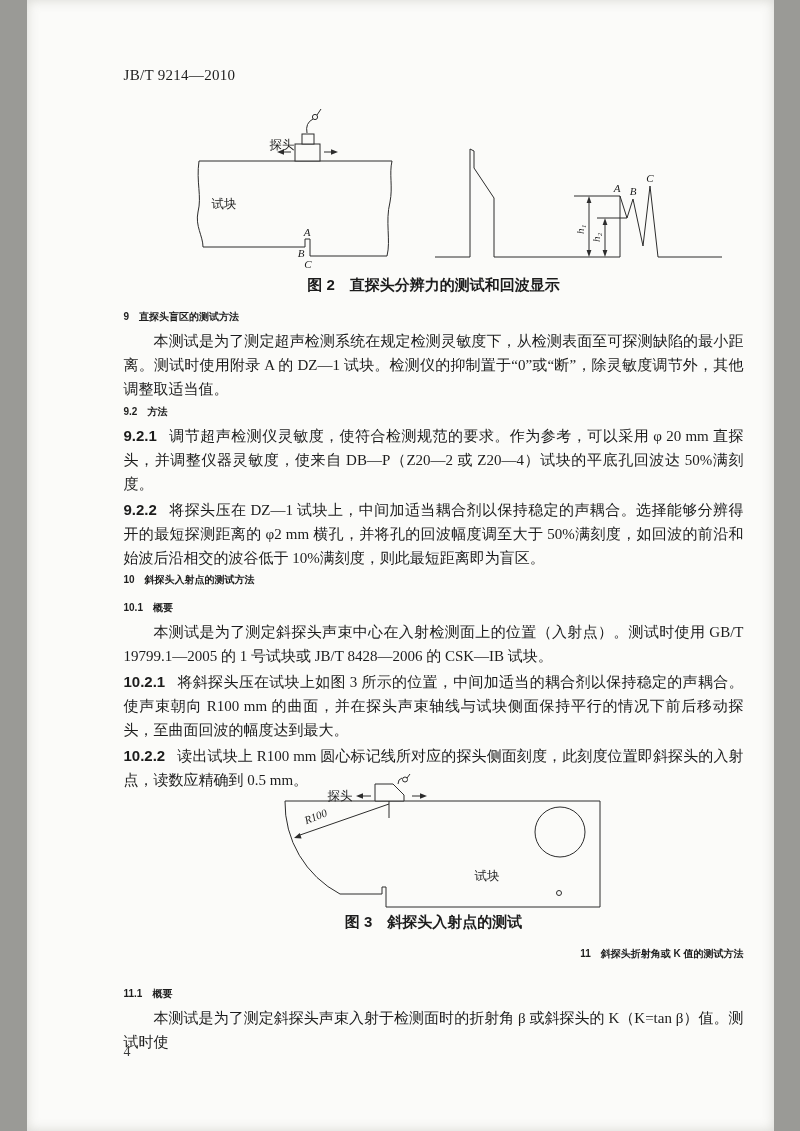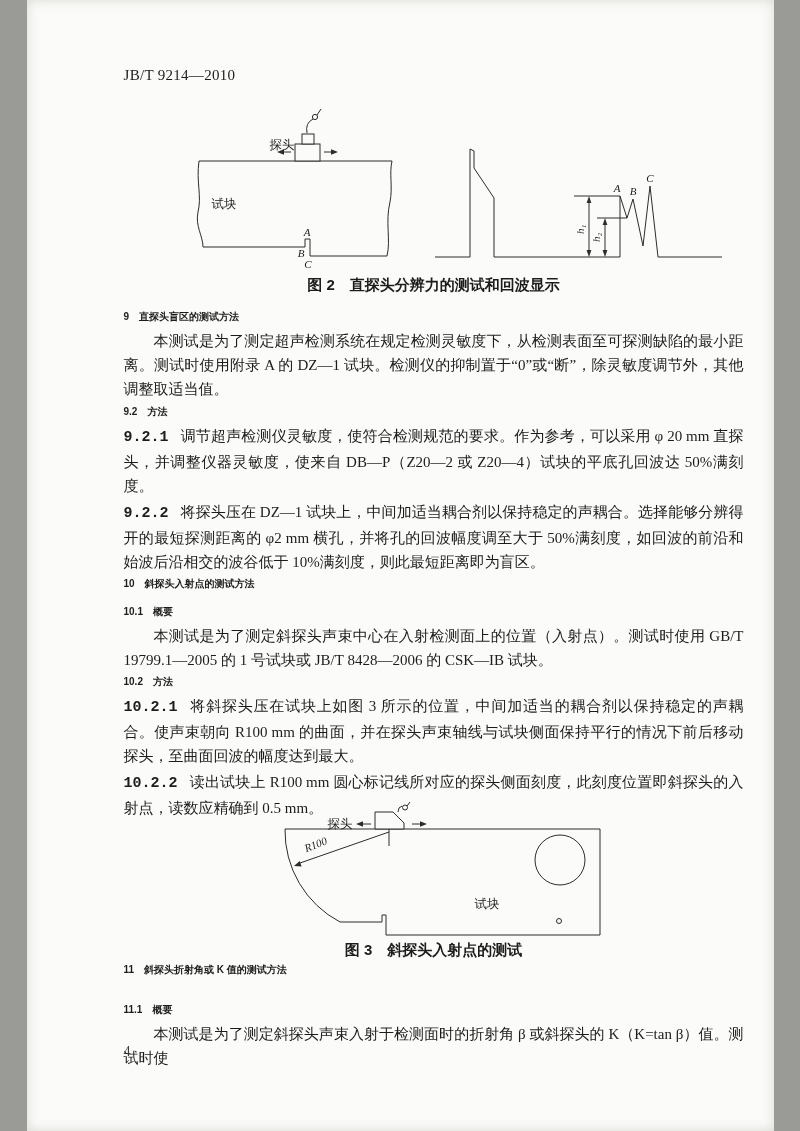--- a/index.html
+++ b/index.html
@@ -15,25 +15,25 @@
   svg.fig{display:block;overflow:visible;}
   svg.fig2{margin-top:20px;}
   svg.fig3{margin-top:-16px;}
   .caption{font-family:"Liberation Sans","DejaVu Sans",sans-serif;font-weight:bold;
     font-size:15px;line-height:21px;text-align:center;}
   .cap2{} .cap3{margin-top:0;}
   .h-sec,.h-sub{font-family:"Liberation Sans","DejaVu Sans",sans-serif;font-weight:bold;
     font-size:10px;line-height:20px;}
   .h9{margin-top:12px;} .h91{margin-top:14px;} .h92{margin-top:1px;}
   .h10{margin-top:0;} .h101{margin-top:8px;} .h102{margin-top:0;}
-  .h11{} .h111{margin-top:20px;}
+  .h11{margin-top:12px;text-align:right;} .h111{margin-top:20px;}
   p.body{margin:2px 0 0 0;font-size:15px;line-height:24px;text-align:justify;}
   p.intro{text-indent:2em;}
   p.clause{text-indent:0;}
-  .cnum{font-family:Liberation Mono, monospace;font-weight:bold;
+  .cnum{font-family:Liberation Sans, sans-serif;font-weight:bold;
     font-style:normal;margin-right:12px;}
   .page-number{position:absolute;left:97px;top:1044px;font-size:14px;color:#3a3a3a;}
   
   .ln{stroke:#2c2c2c;stroke-width:1;fill:none;}
   .fillshape{fill:#2c2c2c;stroke:none;}
   .shape{stroke:#2c2c2c;stroke-width:1;fill:#fbfbf9;}
   text.cjk{font-family:"Liberation Sans","DejaVu Sans",sans-serif;font-size:12.5px;fill:#1c1c1c;}
   text.math{font-family:"Liberation Serif","DejaVu Serif",serif;font-style:italic;font-size:11px;fill:#1c1c1c;}
 </style>
 </head>
@@ -93,21 +93,20 @@
 
     <div class="h-sec h9">9　直探头盲区的测试方法</div>
     <p class="body intro">本测试是为了测定超声检测系统在规定检测灵敏度下，从检测表面至可探测缺陷的最小距离。测试时使用附录 A 的 DZ—1 试块。检测仪的抑制置于“0”或“断”，除灵敏度调节外，其他调整取适当值。</p>
     <div class="h-sub h92">9.2　方法</div>
     <p class="body clause"><b class="cnum">9.2.1</b><span>调节超声检测仪灵敏度，使符合检测规范的要求。作为参考，可以采用 φ 20 mm 直探头，并调整仪器灵敏度，使来自 DB—P（Z20—2 或 Z20—4）试块的平底孔回波达 50%满刻度。</span></p>
     <p class="body clause"><b class="cnum">9.2.2</b><span>将探头压在 DZ—1 试块上，中间加适当耦合剂以保持稳定的声耦合。选择能够分辨得开的最短探测距离的 φ2 mm 横孔，并将孔的回波幅度调至大于 50%满刻度，如回波的前沿和始波后沿相交的波谷低于 10%满刻度，则此最短距离即为盲区。</span></p>
 
     <div class="h-sec h10">10　斜探头入射点的测试方法</div>
     <div class="h-sub h101">10.1　概要</div>
     <p class="body intro">本测试是为了测定斜探头声束中心在入射检测面上的位置（入射点）。测试时使用 GB/T 19799.1—2005 的 1 号试块或 JB/T 8428—2006 的 CSK—IB 试块。</p>
-    <div class="h-sub h102">10.2　方法</div>
     <p class="body clause"><b class="cnum">10.2.1</b><span>将斜探头压在试块上如图 3 所示的位置，中间加适当的耦合剂以保持稳定的声耦合。使声束朝向 R100 mm 的曲面，并在探头声束轴线与试块侧面保持平行的情况下前后移动探头，至曲面回波的幅度达到最大。</span></p>
     <p class="body clause"><b class="cnum">10.2.2</b><span>读出试块上 R100 mm 圆心标记线所对应的探头侧面刻度，此刻度位置即斜探头的入射点，读数应精确到 0.5 mm。</span></p>
 
     <svg class="fig fig3" width="620" height="135" viewBox="0 0 620 135">
       <path class="ln" d="M161,25 H476 V131 H262 V111 H258 V118 H216 A103,103 0 0 1 161,25 Z"></path>
 
       <polygon class="shape" points="251,25 251,8 269,8 280,19 280,25"></polygon>
       <path class="ln" d="M274,8 Q274,3 278,2"></path>
       <circle class="ln" cx="281" cy="3.5" r="2.5"></circle>
       <path class="ln" d="M283,2 L286,-2"></path>

